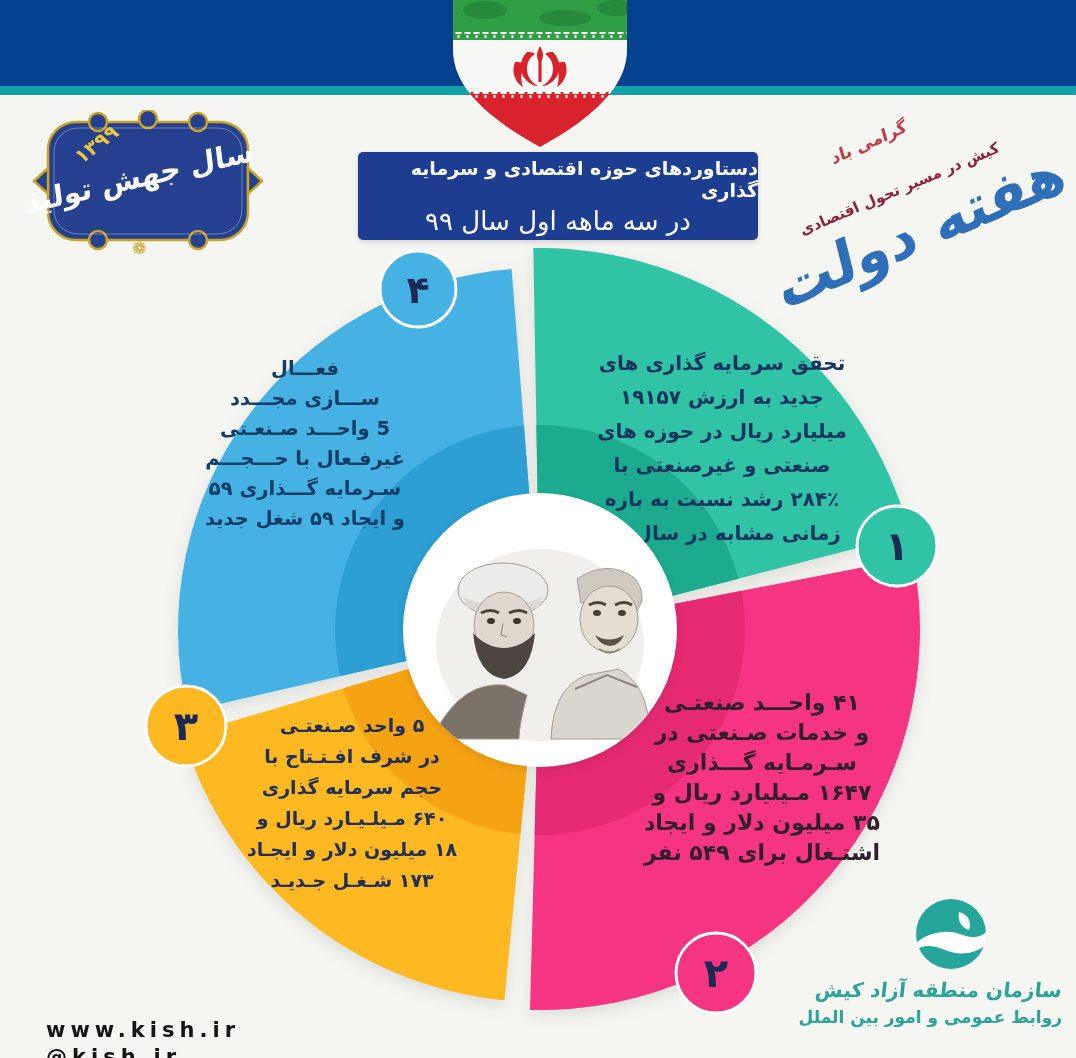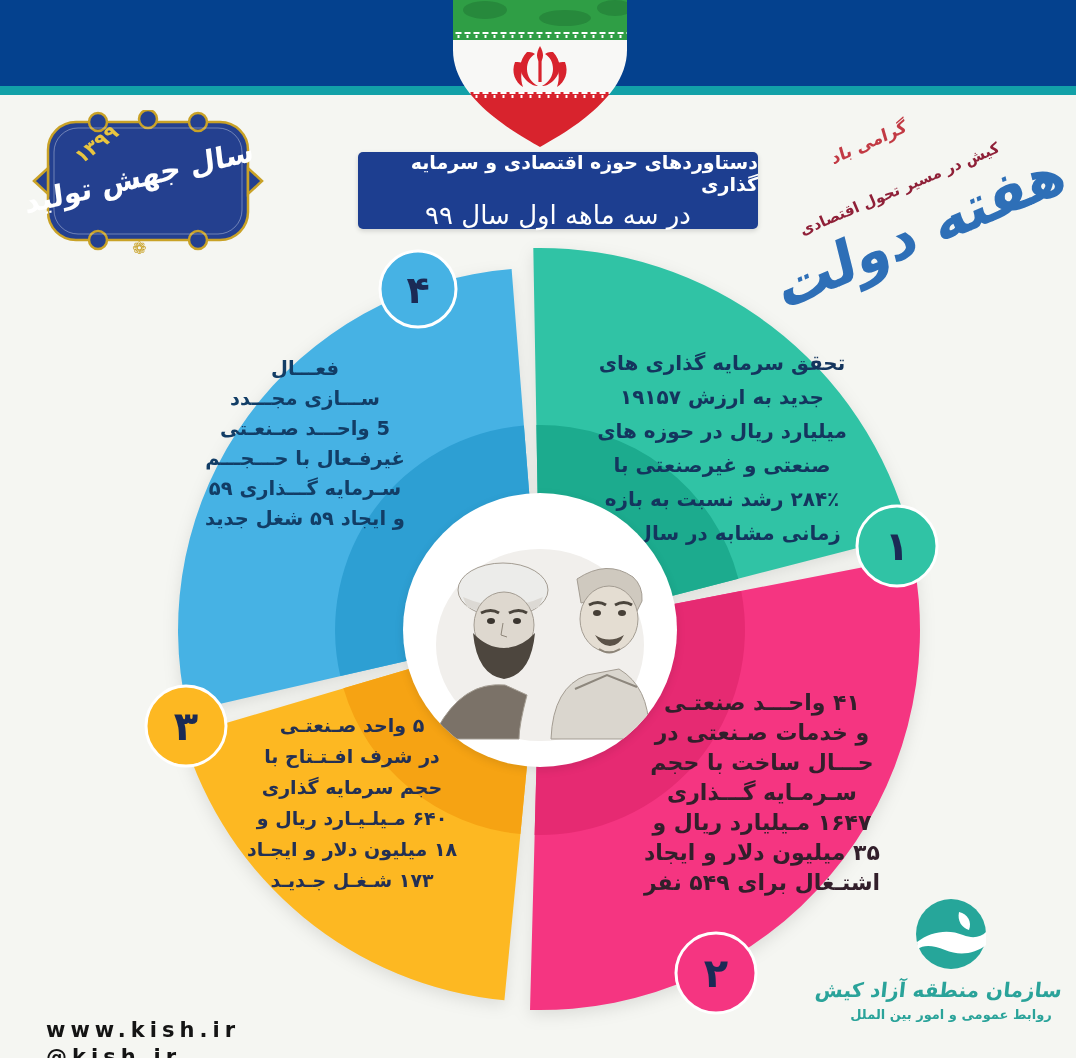--- a/index.html
+++ b/index.html
@@ -27,21 +27,21 @@
   }
   .year-badge .yb-title {
     position:absolute; left:12px; top:48px; width:216px; text-align:center;
     font-size:29px; font-weight:bold; transform:rotate(-13deg) skewX(-6deg);
     white-space:nowrap;
   }
   .year-badge .yb-flower { position:absolute; left:104px; top:128px; font-size:17px; }
 
   
   .title-box {
-    left:358px; top:152px; width:400px; height:77px; border-radius:5px;
+    left:358px; top:152px; width:400px; height:88px; border-radius:5px;
     display:flex; flex-direction:column; align-items:center; justify-content:center;
     gap:5px; direction:rtl; box-shadow:0 2px 5px rgba(0,0,0,.15);
   }
   .title-box .t1 { font-size:19px; font-weight:bold; }
   .title-box .t2 { font-size:26px; font-weight:normal; }
 
   
   .gov-week { left:762px; top:88px; width:314px; height:200px; }
   .gw-greeting { position:absolute; left:66px; top:44px; font-size:17px; font-weight:bold;
     transform:rotate(-24deg) skewX(-8deg); white-space:nowrap; }
@@ -66,21 +66,21 @@
     display:flex; align-items:center; justify-content:center; overflow:hidden;
   }
 
   
   .footer-links { left:46px; top:994px; font-weight:bold; font-size:21px; letter-spacing:5px; line-height:27px;margin-top:23px; }
 
   
   .org-block { left:840px; top:898px; width:222px; text-align:center; }
   .org-logo  { display:block; margin:0 auto 8px auto; }
   .org-name  { font-size:20px; font-weight:bold; direction:rtl; transform:skewX(-6deg); white-space:nowrap; }
-  .org-sub   { font-size:13px; font-weight:bold; direction:rtl; margin-top:5px; white-space:nowrap; }
+  .org-sub   { font-size:17px; font-weight:bold; direction:rtl; margin-top:5px; white-space:nowrap; }
 </style>
 </head>
 <body style="background: rgb(245, 246, 242);">
 
 <div class="abs header-bar" style="background: rgb(4, 65, 142);"></div>
 <div class="abs header-strip" style="background: rgb(18, 161, 168);"></div>
 
 <svg class="abs flag" width="190" height="150" viewBox="0 0 190 150">
   <defs>
     <clipPath id="pendant">
@@ -187,21 +187,20 @@
   <div>جدید به ارزش ۱۹۱۵۷</div>
   <div>میلیارد ریال در حوزه های</div>
   <div>صنعتی و غیرصنعتی با</div>
   <div>۲۸۴٪ رشد نسبت به بازه</div>
   <div>زمانی مشابه در سال ۹۸</div>
 </div>
 
 <div class="abs seg-text seg2-text" style="color: rgb(50, 31, 43);">
   <div>۴۱ واحـــد صنعتـی</div>
   <div>و خدمات صـنعتی در</div>
-  <div>حـــال ساخت با حجم</div>
   <div>سـرمـایه گـــذاری</div>
   <div>۱۶۴۷ مـیلیارد ریال و</div>
   <div>۳۵ میلیون دلار و ایجاد</div>
   <div>اشتـغال برای ۵۴۹ نفر</div>
 </div>
 
 <div class="abs seg-text seg3-text" style="color: rgb(35, 48, 84);">
   <div>۵ واحد صـنعتـی</div>
   <div>در شرف افـتـتاح با</div>
   <div>حجم سرمایه گذاری</div>

